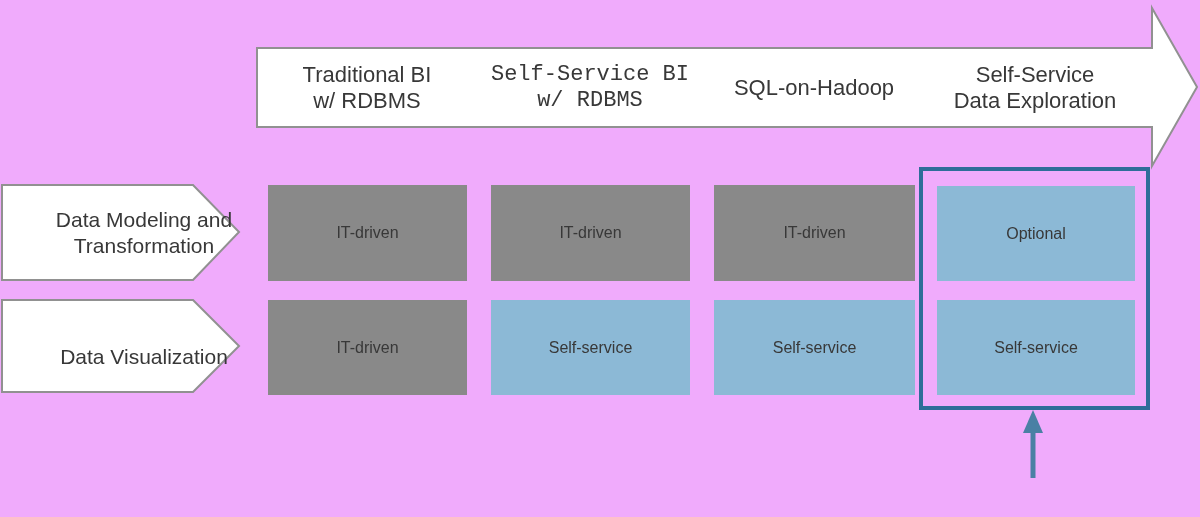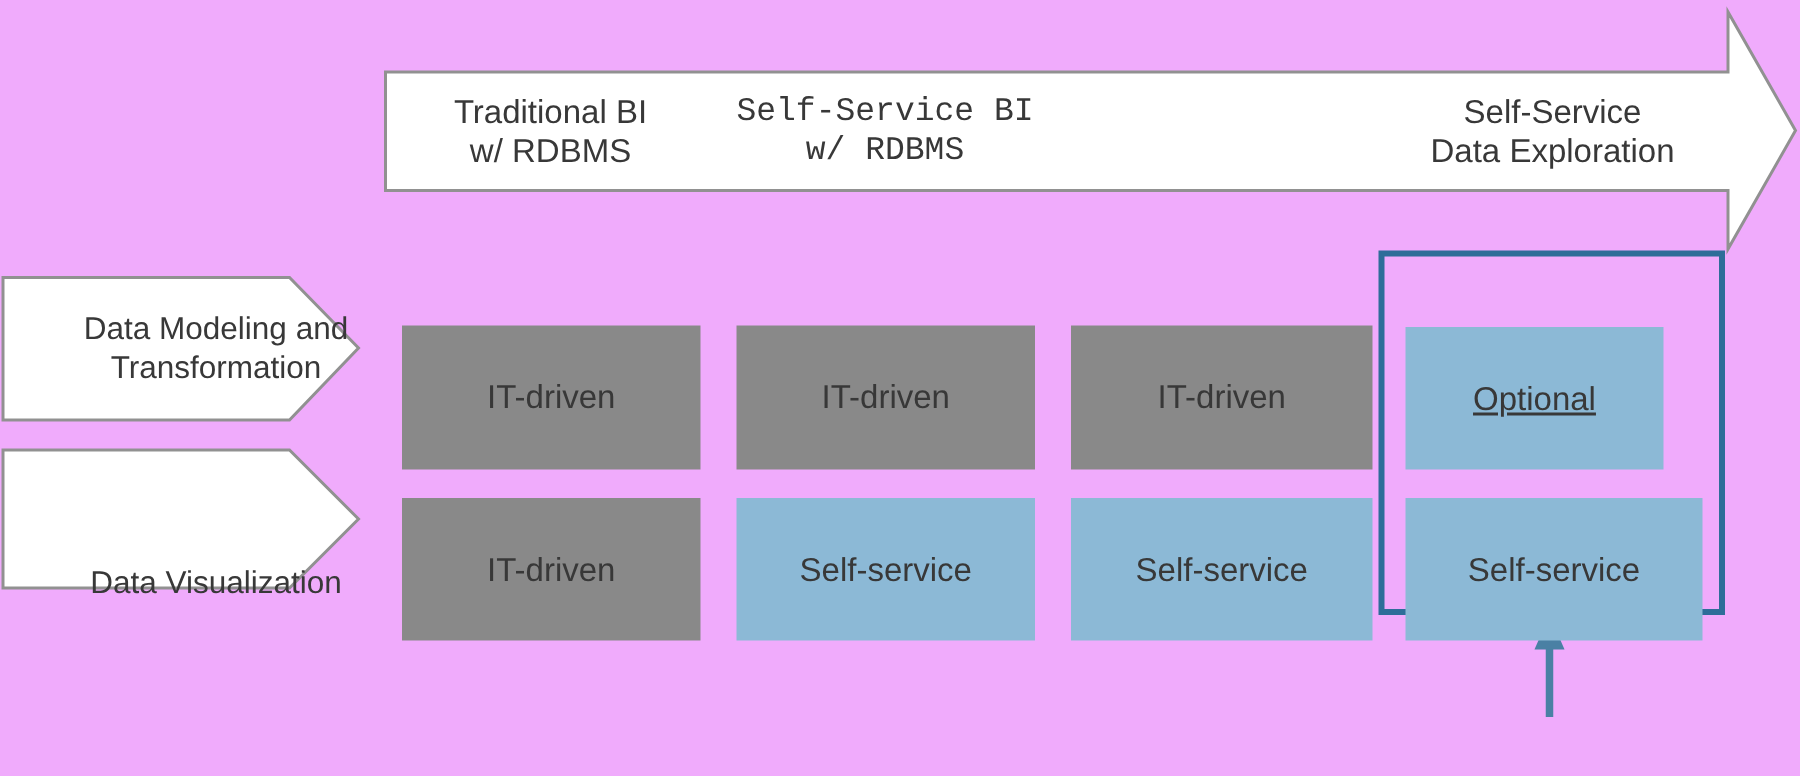--- a/index.html
+++ b/index.html
@@ -63,23 +63,22 @@
     font-size: 21px;
     line-height: 1.2;
     color: var(--text-dark, #383838);
     padding-left: 40px;
   }
   .cell {
     position: absolute;
     display: flex;
     align-items: center;
     justify-content: center;
-    font-size: 22px;
+    font-size: 16px;
     color: var(--text-dark, #383838);
-    margin-top: 32px;
   }
   .cell.gray { background: var(--gray-box, #898989); }
   .cell.blue { background: var(--blue-box, #8cb9d6); }
   .highlight-box {
     position: absolute;
     left: 919px;
     top: 167px;
     width: 231px;
     height: 243px;
     box-sizing: border-box;
@@ -108,33 +107,34 @@
     <g>
       <line class="dayzero-line" x1="1033" y1="478" x2="1033" y2="430"></line>
       <polygon class="dayzero-head" points="1033,410 1023,433 1043,433"></polygon>
     </g>
   </svg>
 
   <div class="stage" style="left:257px;">Traditional BI
 w/ RDBMS</div>
   <div class="stage" style="left:480px;font-family:Liberation Mono, monospace;">Self-Service BI
 w/ RDBMS</div>
+  <div class="stage" style="left:704px;">SQL-on-Hadoop</div>
   <div class="stage" style="left:925px;">Self-Service
 Data Exploration</div>
 
   <div class="rowlabel" style="top:185px;height:95px;">Data Modeling and
 Transformation</div>
-  <div class="rowlabel" style="top:300px;height:113px;margin-top:32px;">Data Visualization</div>
+  <div class="rowlabel" style="top:300px;height:113px;">Data Visualization</div>
 
   <div class="highlight-box"></div>
 
   <div class="cell gray" style="left:268px;top:185px;width:199px;height:96px;">IT-driven</div>
   <div class="cell gray" style="left:491px;top:185px;width:199px;height:96px;">IT-driven</div>
   <div class="cell gray" style="left:714px;top:185px;width:201px;height:96px;">IT-driven</div>
-  <div class="cell blue" style="left:937px;top:186px;width:172px;height:95px;text-decoration:underline;">Optional</div>
+  <div class="cell blue" style="left:937px;top:186px;width:198px;height:95px;">Optional</div>
 
   <div class="cell gray" style="left:268px;top:300px;width:199px;height:95px;">IT-driven</div>
   <div class="cell blue" style="left:491px;top:300px;width:199px;height:95px;">Self-service</div>
   <div class="cell blue" style="left:714px;top:300px;width:201px;height:95px;">Self-service</div>
   <div class="cell blue" style="left:937px;top:300px;width:198px;height:95px;">Self-service</div>
 
 
 </div>
 
 </body></html>

